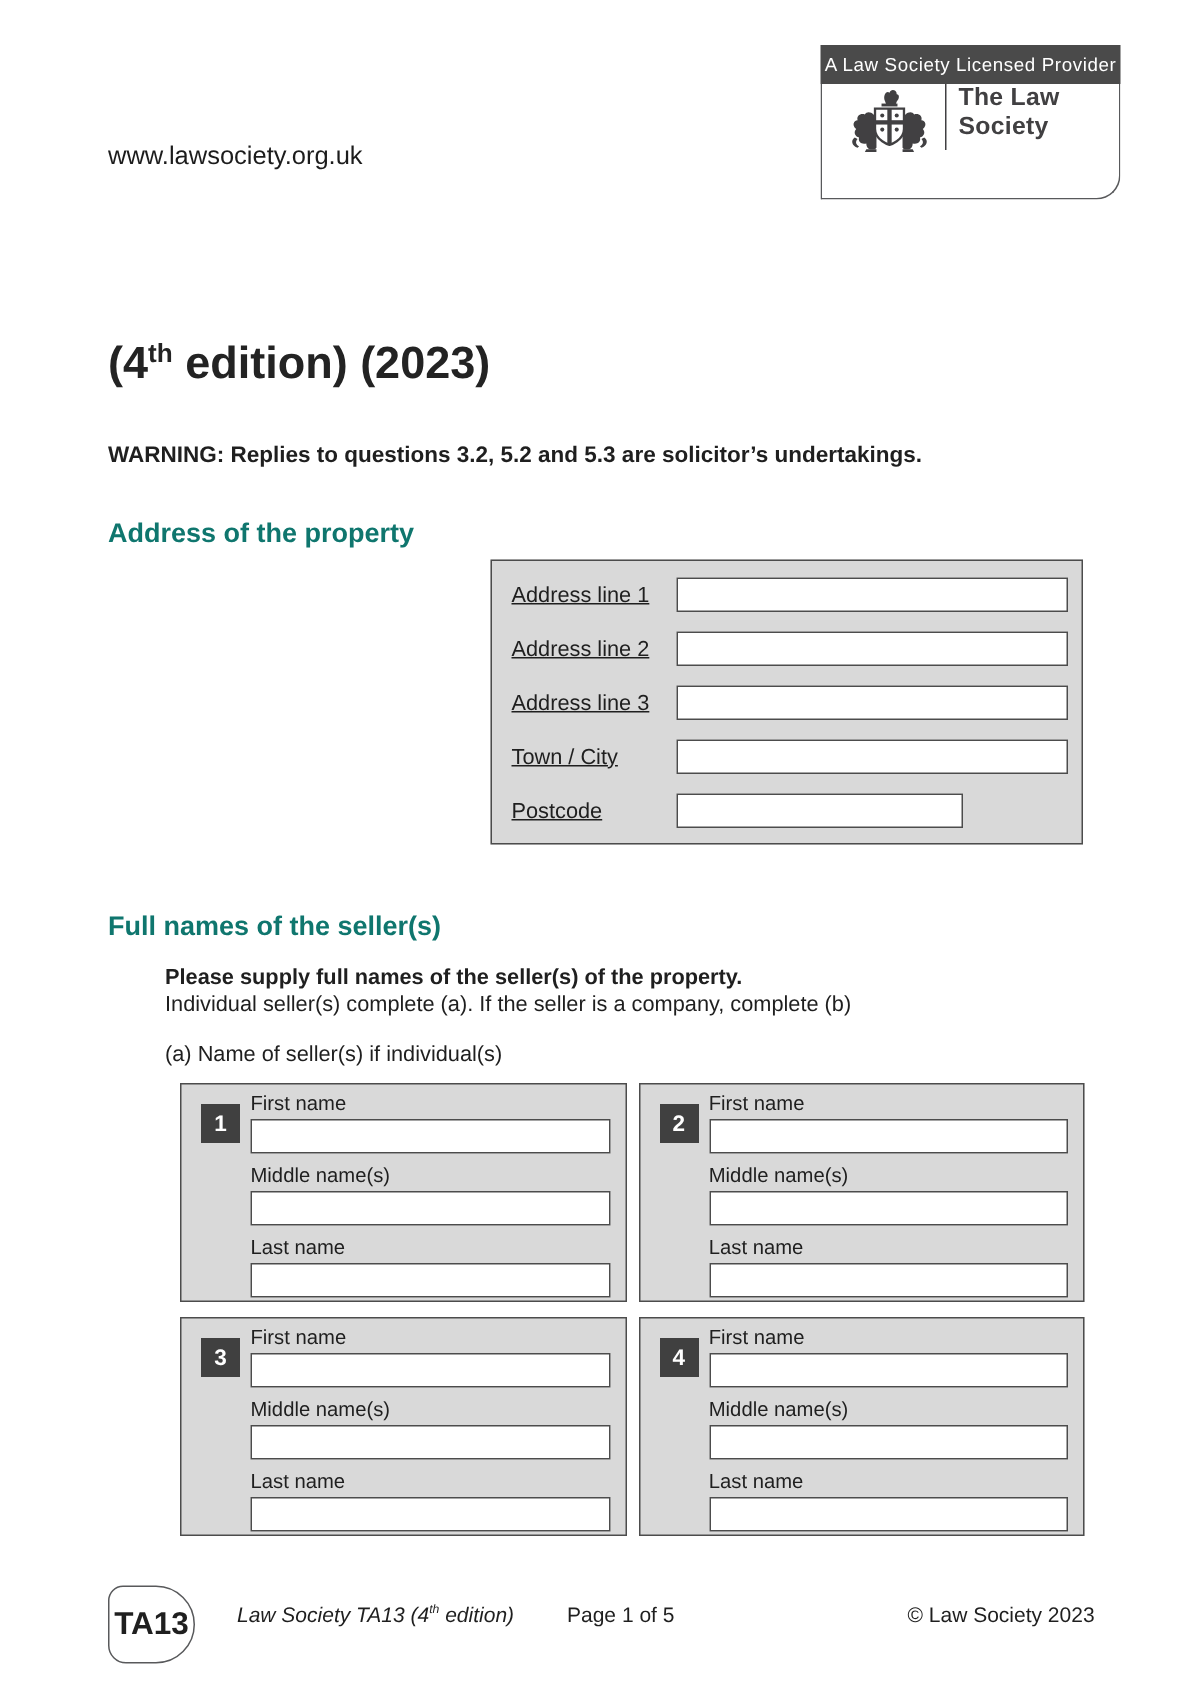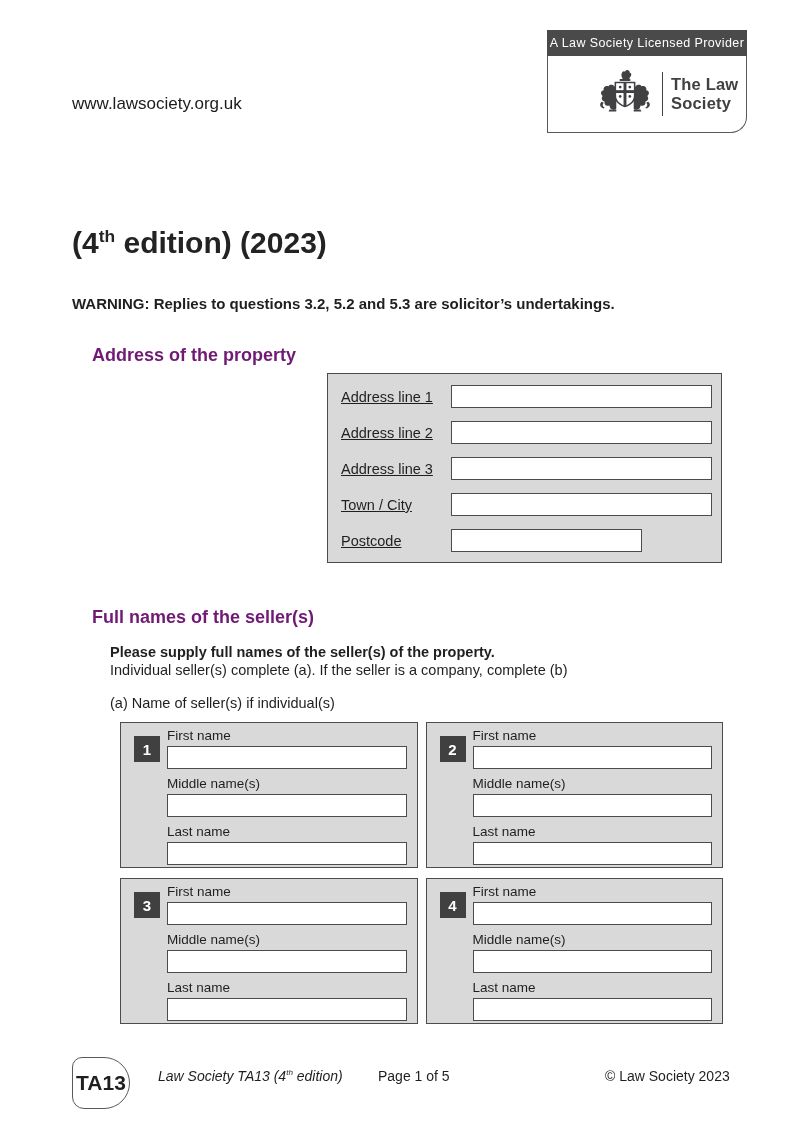--- a/index.html
+++ b/index.html
@@ -20,40 +20,40 @@
   .logo-banner {
     background: #4a4a4a; color: #ffffff;
     height: 26px; line-height: 26px;
     text-align: center; font-size: 12.5px; letter-spacing: 0.4px;
     white-space: nowrap;
   }
   .logo-body {
     border: 1px solid #58595b; border-top: none;
     border-radius: 0 0 16px 0;
     height: 77px; background: #ffffff;
-    display: flex; align-items: center;
-    padding-left: 46px;
+    display: flex; align-items: flex-start;
+    padding-left: 14px;
   }
   .logo-crest { width: 62px; height: 56px; flex: 0 0 auto; }
   .logo-divider { width: 1px; height: 44px; background: #414042; margin: 0 8px 0 6px; }
   .logo-name {
     font-size: 16.5px; line-height: 19px; font-weight: 600;
     color: #414042; letter-spacing: 0.2px;
   }
 
   
   .doc-title {
     left: 72px; top: 186px; width: 680px;
     font-size: 30px; line-height: 38px; font-weight: bold; color: #232323;
   }
   .doc-title sup, .footer-doc sup { font-size: 58%; vertical-align: super; line-height: 0; }
   .warning { left: 72px; top: 295px; font-size: 15px; font-weight: bold; }
 
   
-  .h-section { font-size: 18px; font-weight: bold; color: #701a75; margin-left: 20px; }
+  .h-section { font-size: 18px; font-weight: bold; color: #0f766e; }
   .h-address { left: 72px; top: 345px; }
   .h-sellers { left: 72px; top: 607px; }
 
   
   .address-box {
     left: 327px; top: 373px; width: 395px; height: 190px;
     background: #d9d9d9; border: 1.5px solid #4c4c4c;
     padding: 11px 9px 0 13px;
   }
   .address-row { display: flex; align-items: center; height: 23px; margin-bottom: 13px; }

